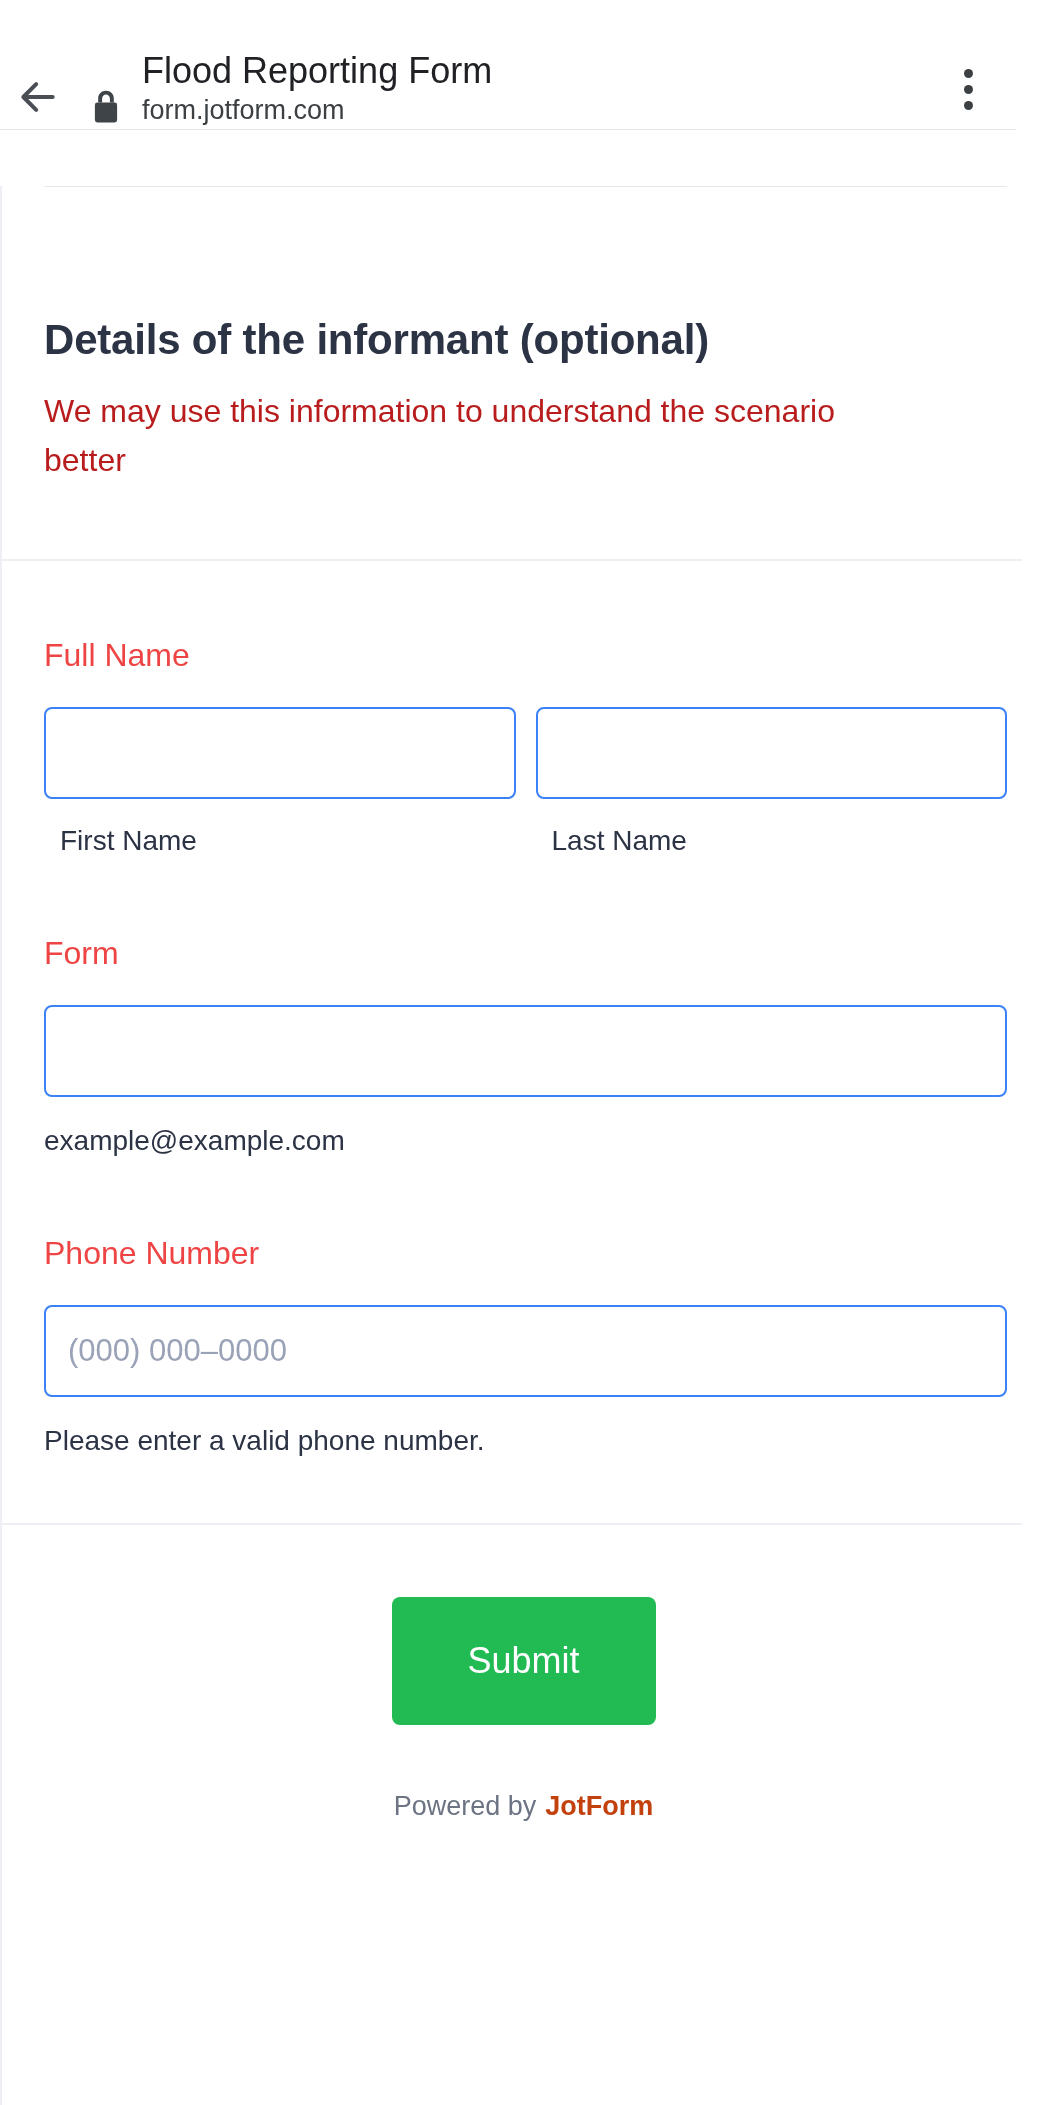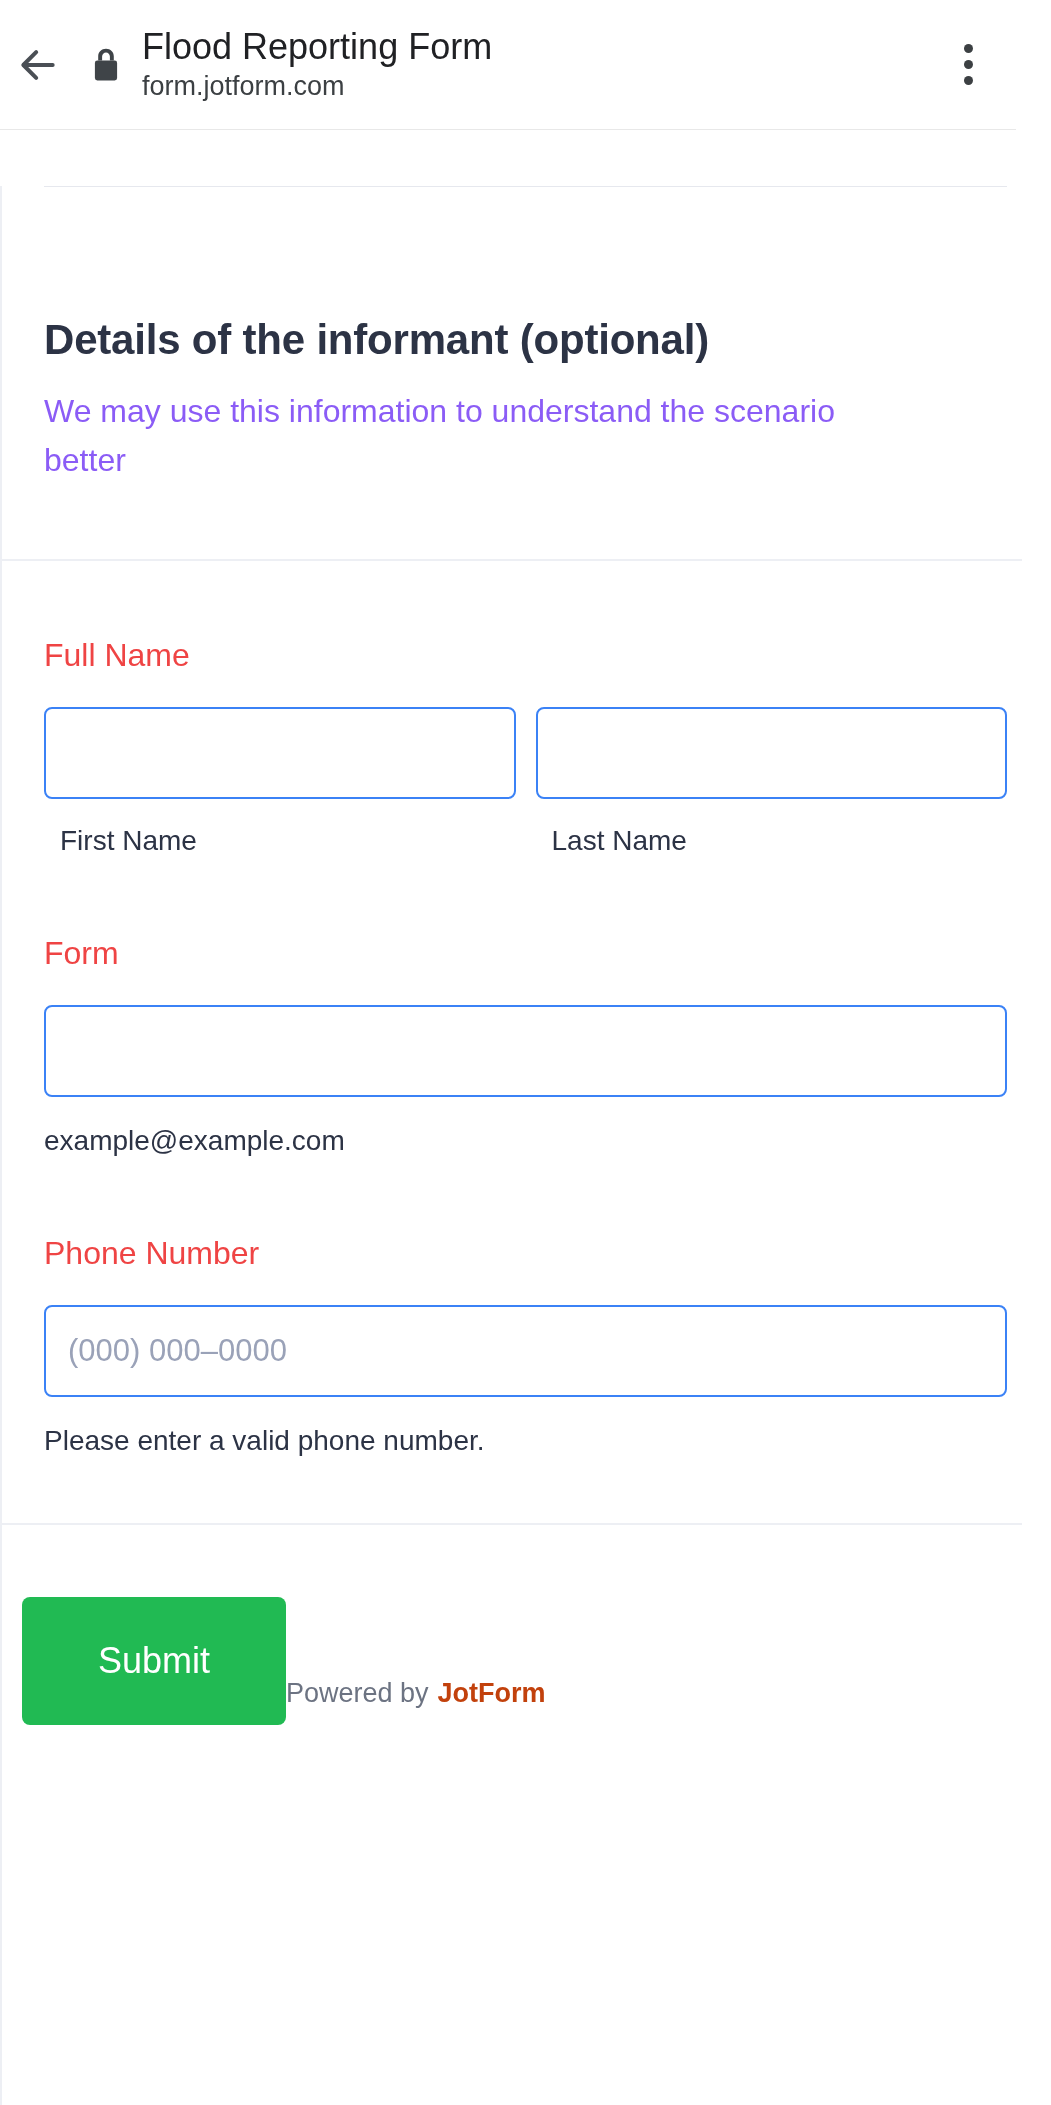--- a/index.html
+++ b/index.html
@@ -13,21 +13,21 @@
   }
 
   
   .browser-bar {
     position: relative;
     width: 1016px;
     height: 130px;
     background: #ffffff;
     border-bottom: 1px solid #e8e8e8;
     display: flex;
-    align-items: center;
+    align-items: flex-end;
   }
 
   .back-btn {
     width: 64px;
     height: 64px;
     margin-left: 6px;
     display: flex;
     align-items: center;
     justify-content: center;
     flex: 0 0 auto;
@@ -131,21 +131,21 @@
     line-height: 50px;
     font-weight: 700;
     color: #2c3345;
     letter-spacing: -0.2px;
   }
   .form-subheading {
     margin-top: 22px;
     font-size: 32px;
     line-height: 49px;
     font-weight: 400;
-    color: #8b5cf6;
+    color: #b91c1c;
     max-width: 830px;
   }
 
   
   .field-block {
     padding: 74px 42px 0 42px;
   }
   .field-block.last { padding-bottom: 64px; }
 
   .field-label {
@@ -189,23 +189,23 @@
   .hint {
     margin-top: 26px;
     font-size: 28px;
     line-height: 36px;
     color: #2c3345;
     font-weight: 400;
   }
 
   
   .submit-area {
-    padding: 72px 42px 0 20px;
-    display: flex;
-    flex-direction: row;
+    padding: 72px 42px 0 38px;
+    display: flex;
+    flex-direction: column;
     align-items: center;
   }
   .submit-button {
     background: #21ba53;
     color: #ffffff;
     border: none;
     border-radius: 8px;
     font-family: "Liberation Sans", "DejaVu Sans", sans-serif;
     font-size: 36px;
     font-weight: 400;

